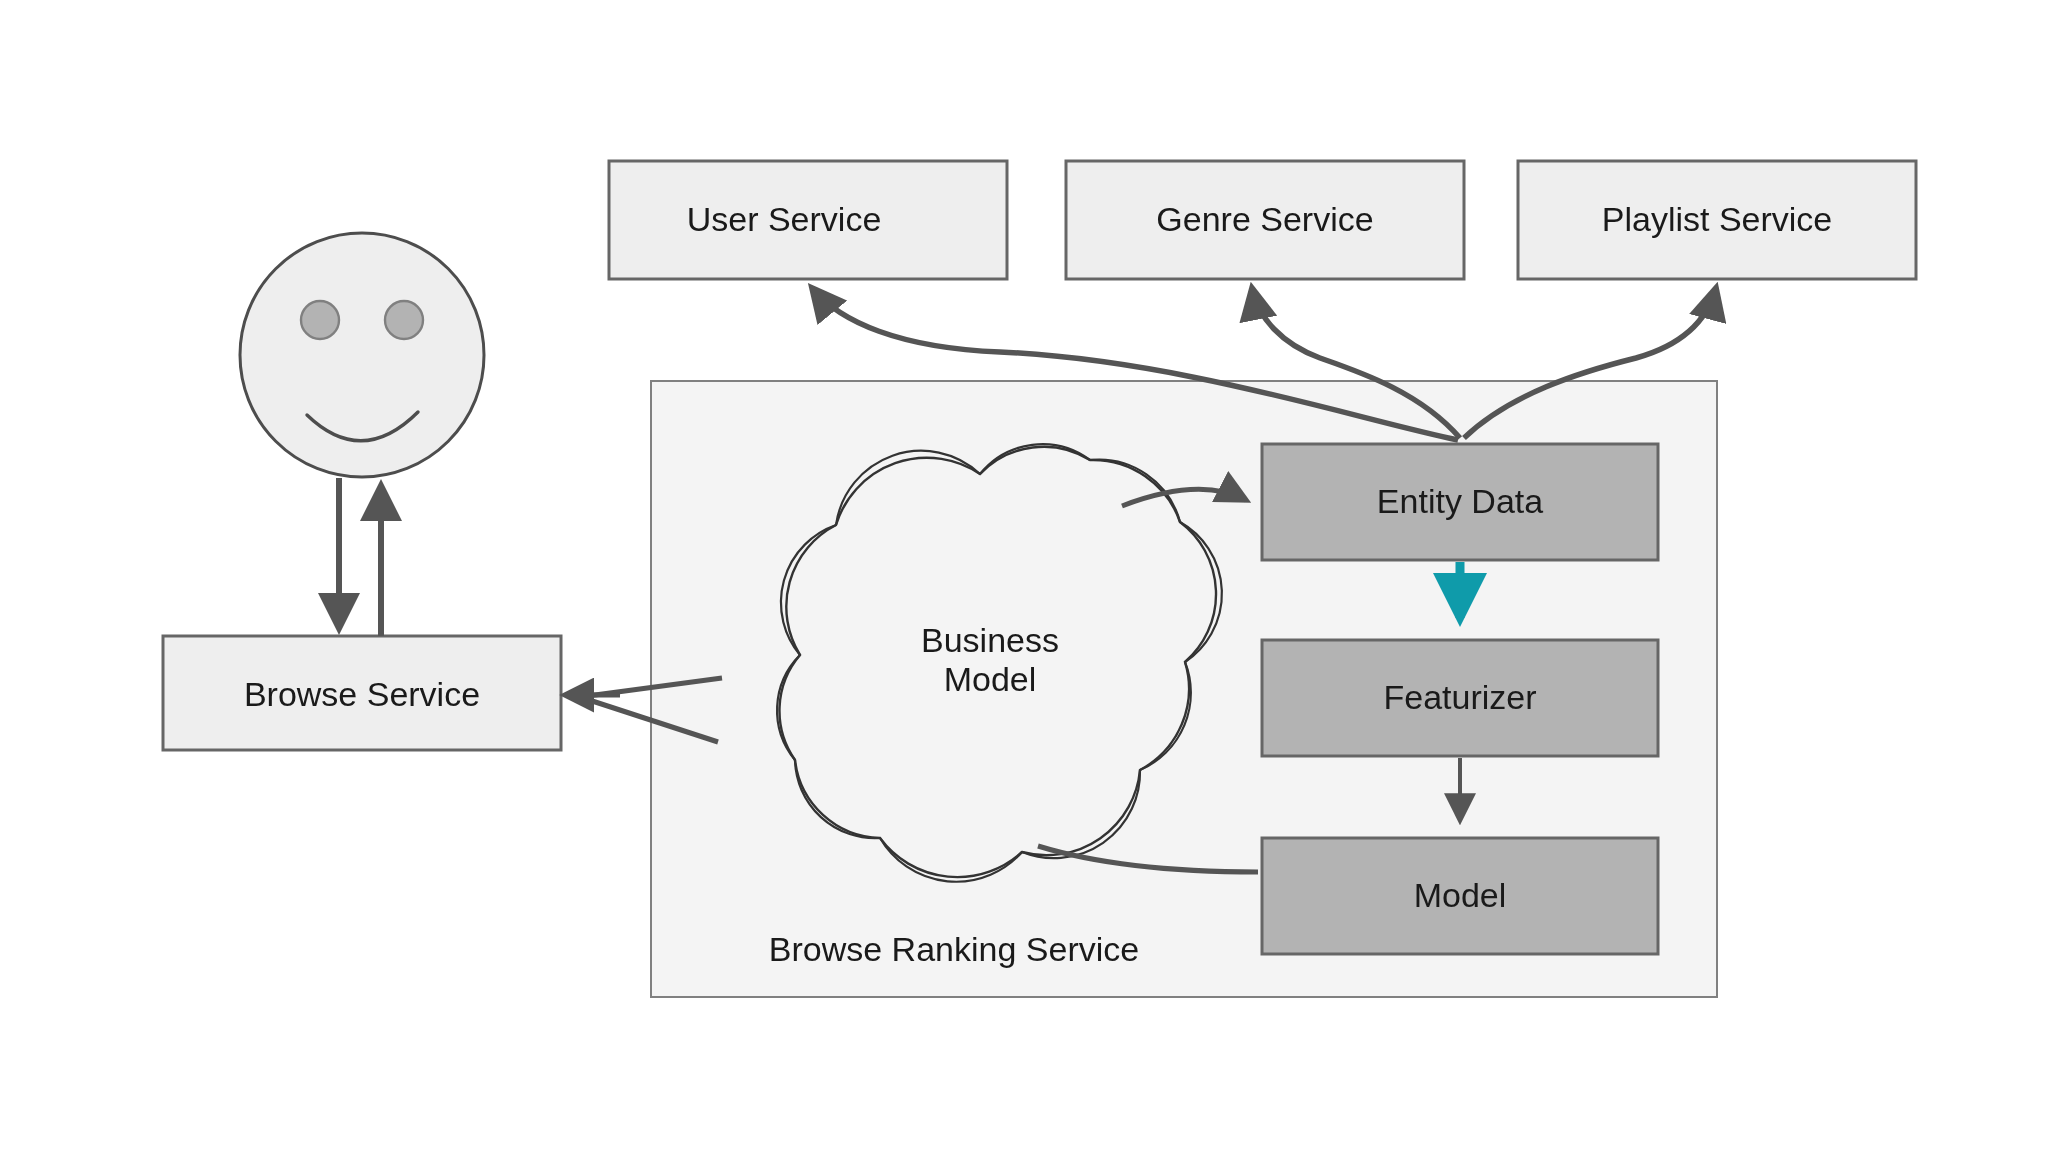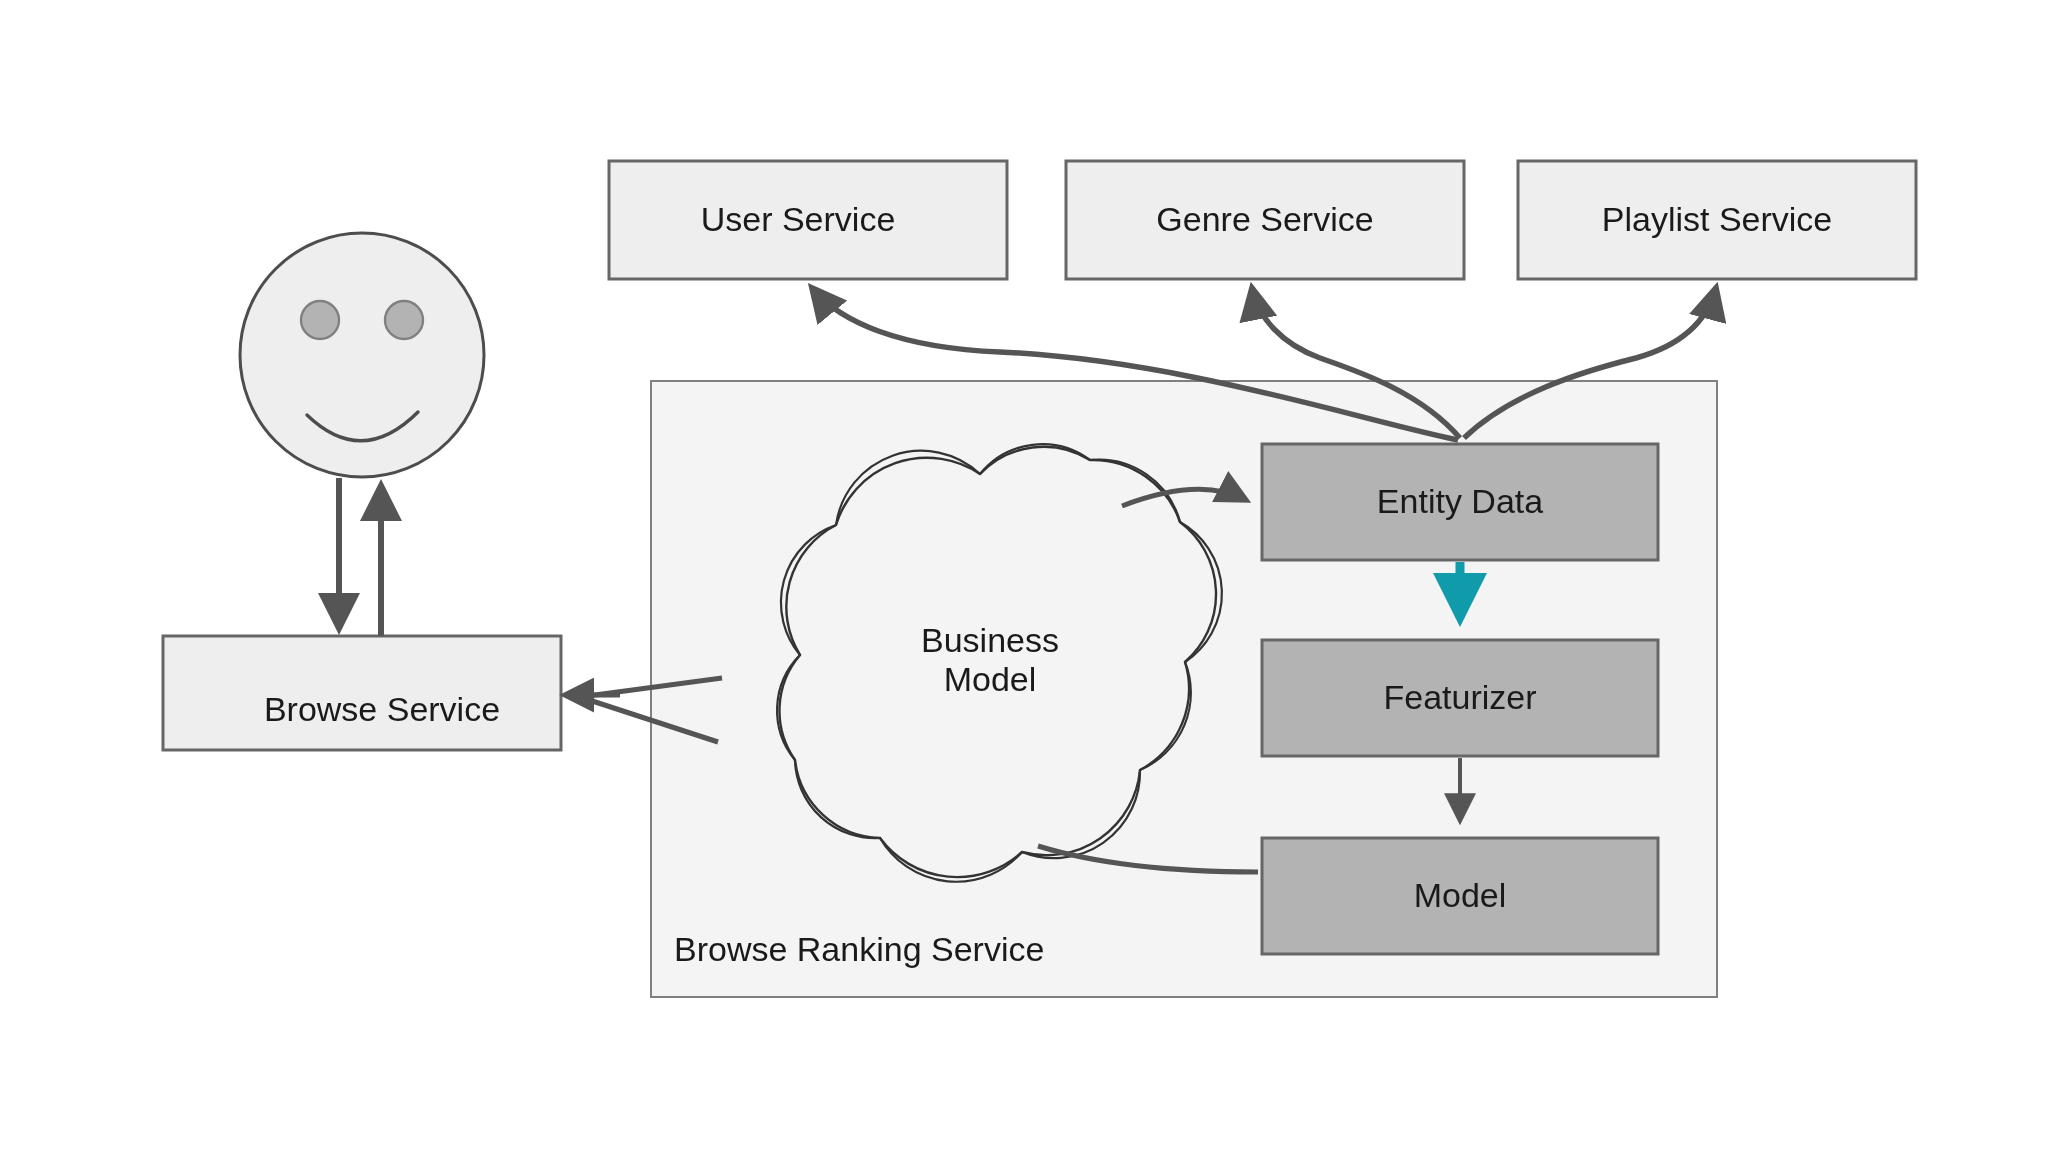--- a/index.html
+++ b/index.html
@@ -39,21 +39,21 @@
     line-height: 1.16;
     white-space: pre-line;
     pointer-events: none;
   }
   .container-label {
     position: absolute;
     color: #1a1a1a;
     font-family: "Liberation Sans", sans-serif;
     font-size: 34px;
     line-height: 1.16;
-    text-align: left;
+    text-align: center;
   }
 </style>
 </head>
 <body>
 
 <div id="canvas-root">
 
   <svg class="diagram" viewBox="0 0 2048 1152" xmlns="http://www.w3.org/2000/svg">
     <defs>
       <marker id="arrowGray" viewBox="0 0 12 12" refX="10" refY="6" markerWidth="7" markerHeight="7" orient="auto-start-reverse">
@@ -129,27 +129,27 @@
 
     <path d="M 1464 438 C 1510 394 1580 372 1636 358 C 1686 344 1708 318 1716 288" fill="none" stroke="#555555" stroke-width="5.5" marker-end="url(#arrowGray)"></path>
 
     <path d="M 1460 562 L 1460 618" fill="none" stroke="#0F9BAA" stroke-width="9" marker-end="url(#arrowTeal)"></path>
 
     <path d="M 1460 758 L 1460 820" fill="none" stroke="#555555" stroke-width="4" marker-end="url(#arrowGrayThin)"></path>
 
     <path d="M 1258 872 C 1160 872 1090 862 1038 846" fill="none" stroke="#555555" stroke-width="5"></path>
   </svg>
 
-  <div class="node-label" style="left:609px; top:161px; width:350px; height:118px;margin-left:14px;">User Service</div>
+  <div class="node-label" style="left:609px; top:161px; width:350px; height:118px;">User Service</div>
 
   <div class="node-label" style="left:1066px; top:161px; width:398px; height:118px;">Genre Service</div>
 
   <div class="node-label" style="left:1518px; top:161px; width:398px; height:118px;">Playlist Service</div>
 
-  <div class="node-label" style="left:163px; top:660px; width:398px; height:100px;padding-left:20px;">Browse Service</div>
+  <div class="node-label" style="left:163px; top:645px; width:398px; height:100px;">Browse Service</div>
 
   <div class="node-label" style="left:1262px; top:444px; width:396px; height:116px;">Entity Data</div>
 
   <div class="node-label" style="left:1262px; top:640px; width:396px; height:116px;border-radius:19px;">Featurizer</div>
 
   <div class="node-label" style="left:1262px; top:838px; width:396px; height:116px;text-align:right;">Model</div>
 
   <div class="node-label" style="left:800px; top:600px; width:380px; height:120px;">Business
 Model</div>
 

